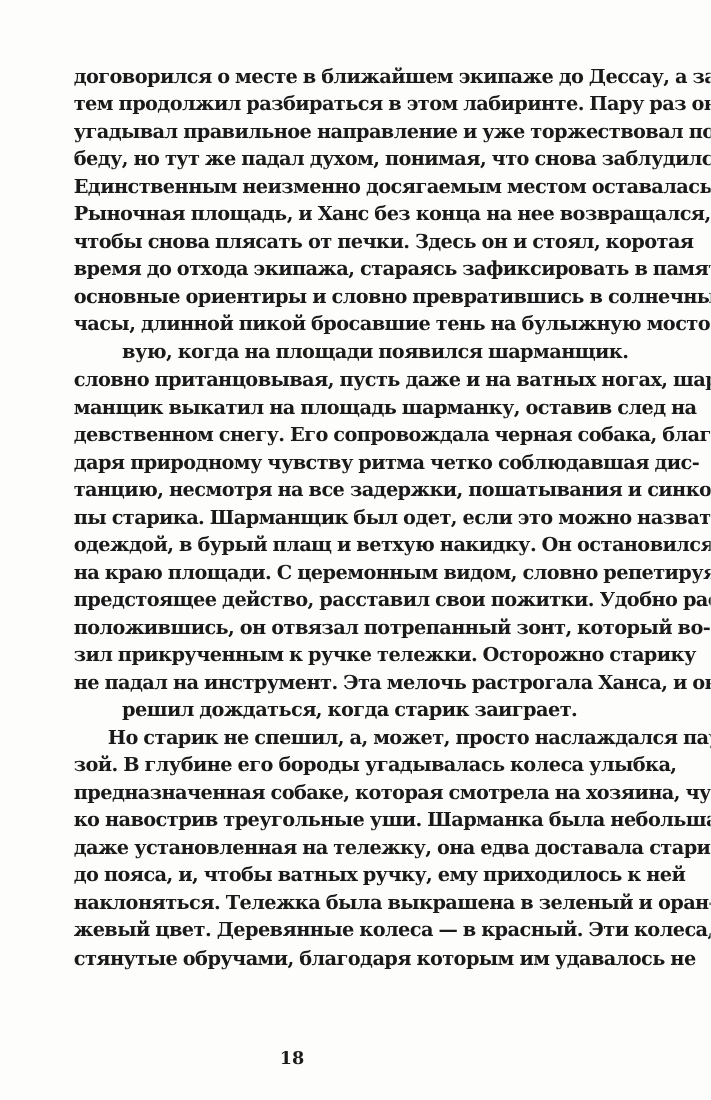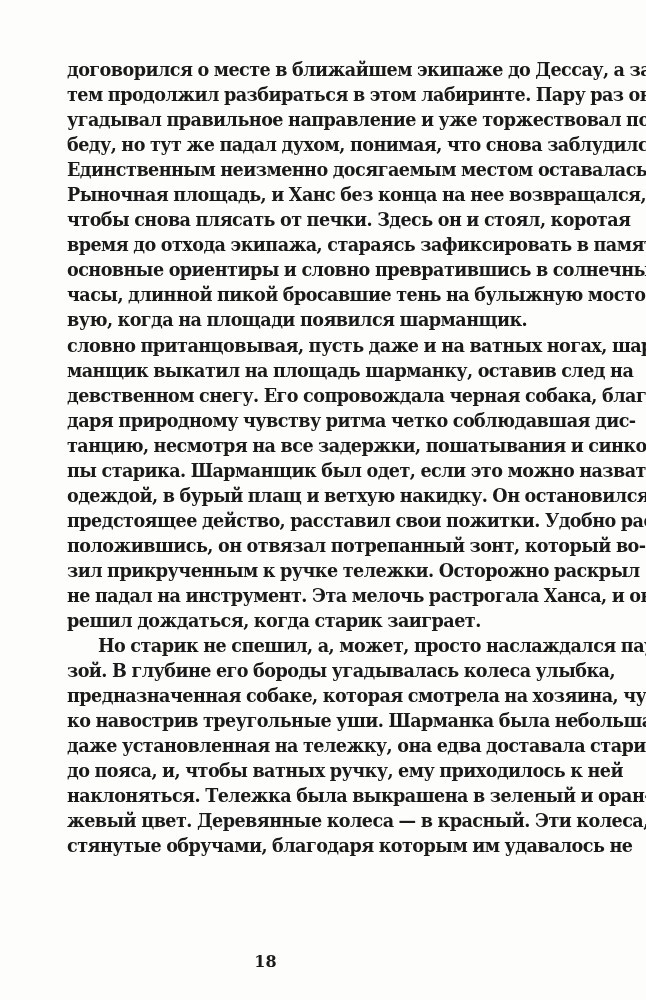--- a/index.html
+++ b/index.html
@@ -40,20 +40,21 @@
       white-space: nowrap;
       text-align: justify;
       text-align-last: justify;
       overflow: visible;
     }
     .line.indent {
       padding-left: 31px;
     }
     .line.last {
       text-align-last: left;
+      margin-left: 44px;
     }
     .page-number {
       position: absolute;
       left: 0;
       width: 531px;
       top: 952px;
       text-align: center;
       font-family: "DejaVu Serif", "Liberation Serif", serif;
       font-size: 16px;
       font-weight: bold;
@@ -81,23 +82,24 @@
     </div>
 
     <div>
       <span class="line">словно пританцовывая, пусть даже и на ватных ногах, шар-</span>
       <span class="line">манщик выкатил на площадь шарманку, оставив след на</span>
       <span class="line">девственном снегу. Его сопровождала черная собака, благо-</span>
       <span class="line">даря природному чувству ритма четко соблюдавшая дис-</span>
       <span class="line">танцию, несмотря на все задержки, пошатывания и синко-</span>
       <span class="line">пы старика. Шарманщик был одет, если это можно назвать</span>
       <span class="line">одеждой, в бурый плащ и ветхую накидку. Он остановился</span>
+      <span class="line">на краю площади. С церемонным видом, словно репетируя</span>
       <span class="line">предстоящее действо, расставил свои пожитки. Удобно рас-</span>
       <span class="line">положившись, он отвязал потрепанный зонт, который во-</span>
-      <span class="line">зил прикрученным к ручке тележки. Осторожно раскрыл</span>
+      <span class="line">зил прикрученным к ручке тележки. Осторожно старику</span>
       <span class="line">не падал на инструмент. Эта мелочь растрогала Ханса, и он</span>
       <span class="line last">решил дождаться, когда старик заиграет.</span>
     </div>
 
     <div>
       <span class="line indent">Но старик не спешил, а, может, просто наслаждался пау-</span>
       <span class="line">зой. В глубине его бороды угадывалась колеса улыбка,</span>
       <span class="line">предназначенная собаке, которая смотрела на хозяина, чут-</span>
       <span class="line">ко навострив треугольные уши. Шарманка была небольшая:</span>
       <span class="line">даже установленная на тележку, она едва доставала старику</span>

